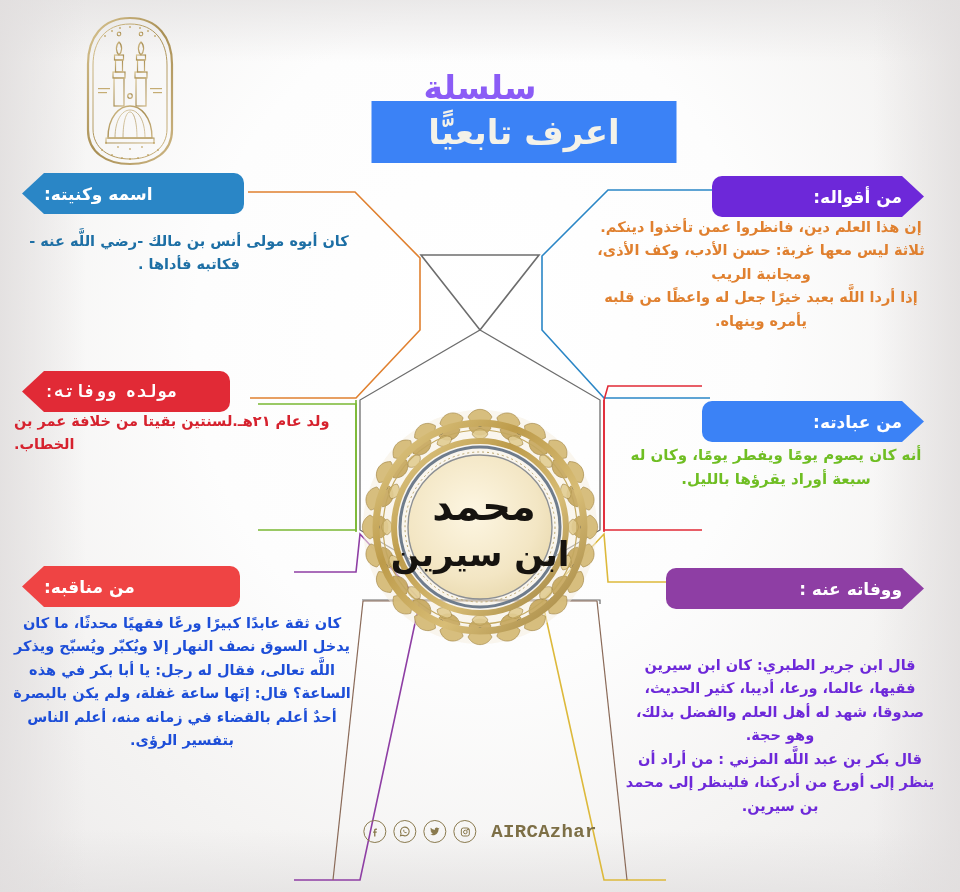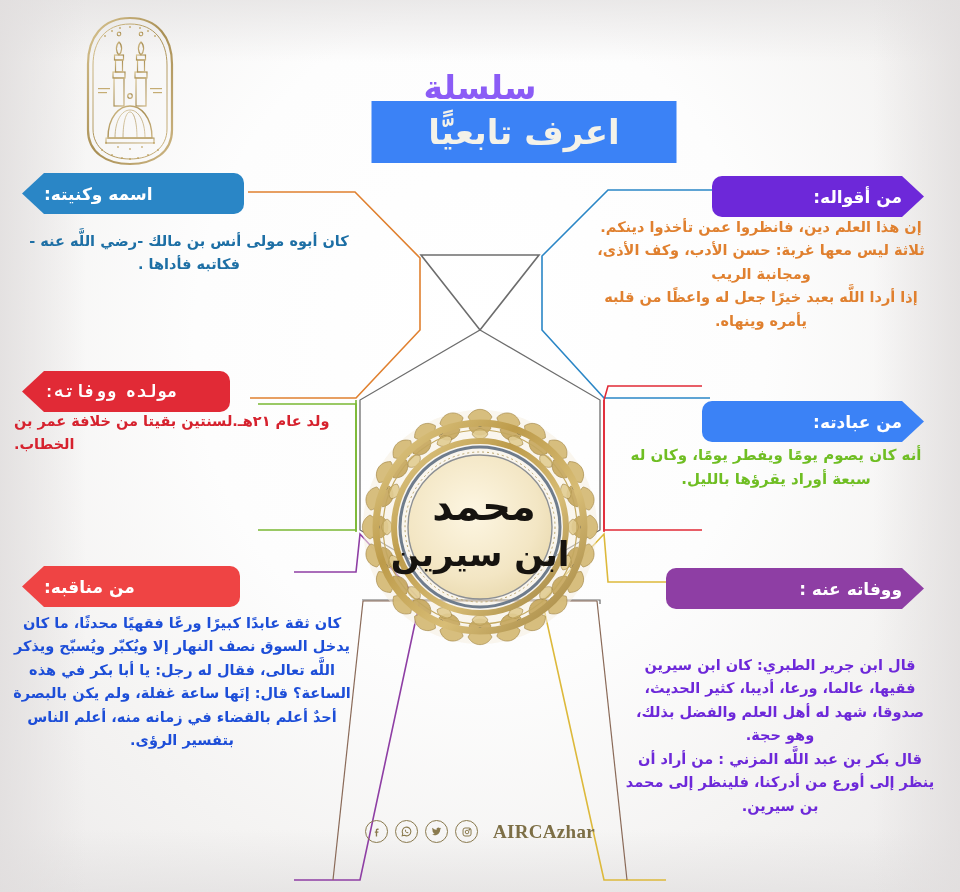--- a/index.html
+++ b/index.html
@@ -80,21 +80,21 @@
   .social{
     position:absolute; left:50%; top:820px; transform:translateX(-50%);
     display:flex; align-items:center; gap:7px; direction:ltr;
   }
   .social .ic{
     width:23px; height:23px; border-radius:50%; border:1.6px solid #8a7a4e;
     color:#8a7a4e; display:flex; align-items:center; justify-content:center;
   }
   .social .handle{
     margin-left:8px; color:#7d6f46; font-size:19px; font-weight:700;
-    letter-spacing:.3px; font-family:Liberation Serif, serif;
+    letter-spacing:.3px; font-family:Liberation Mono, monospace;
   }
 </style>
 </head>
 <body>
 
 <div class="vignette"></div>
 
 <div class="logo-wrap">
   <svg viewBox="0 0 116 158" width="116" height="158">
     <defs>

